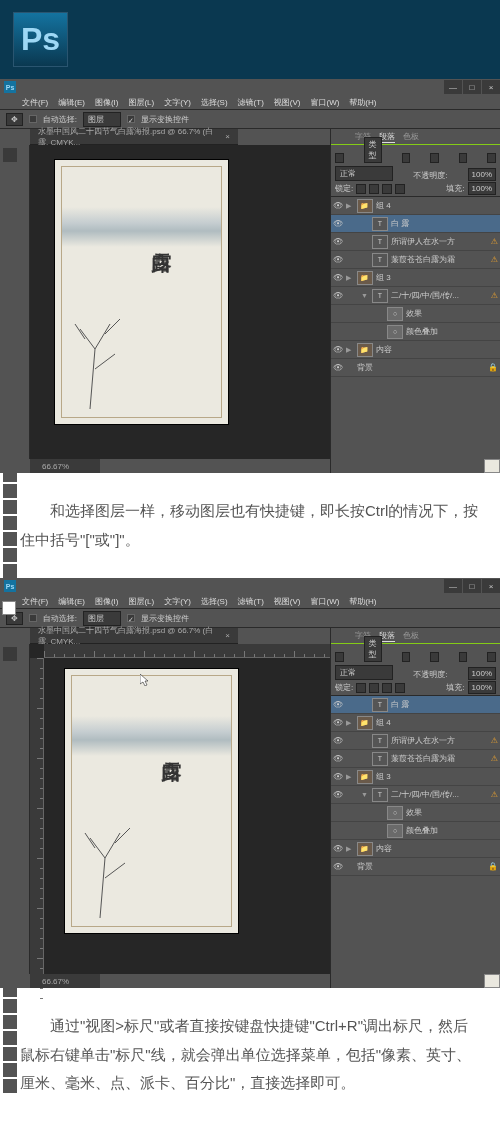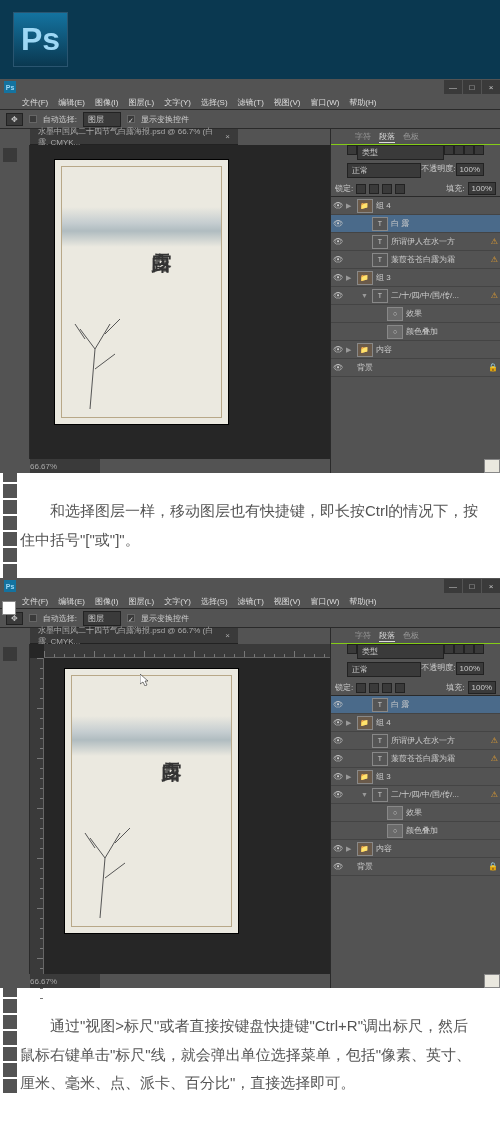--- a/index.html
+++ b/index.html
@@ -26,35 +26,35 @@
 .tool-col{position:absolute;left:0;top:66px;width:30px;bottom:14px;background:#535353;border-right:1px solid #2a2a2a}
 .tool{width:14px;height:14px;margin:1px;background:#535353;display:inline-block}
 .tool.active{background:#3a3a3a}
 .tool-grid{display:flex;flex-wrap:wrap;padding:2px}
 .fg-bg{margin:4px 2px;position:relative;width:24px;height:24px}
 .fg{position:absolute;width:14px;height:14px;background:#fff;border:1px solid #888;z-index:2}
 .bg{position:absolute;width:14px;height:14px;background:#000;border:1px solid #888;right:0;bottom:0}
 .right-panel{position:absolute;right:0;top:50px;width:170px;bottom:0;background:#535353;border-left:1px solid #2a2a2a}
 .panel-tabs{height:16px;display:flex;gap:8px;padding-left:24px;font-size:8px;color:#999;align-items:center;border-bottom:1px solid #84cc16}
 .panel-tabs .active{color:#ddd;border-bottom:1px solid #ddd}
-.panel-row{height:18px;display:flex;align-items:flex-start;padding:0 16px;font-size:8px;color:#ccc;gap:0}
+.panel-row{height:18px;display:flex;align-items:flex-end;padding:0 4px;font-size:8px;color:#ccc;gap:20px}
 .dropdown{background:#3a3a3a;border:1px solid #222;padding:1px 4px;flex:1;font-size:8px}
 .spinner{background:#3a3a3a;border:1px solid #222;padding:1px 3px;font-size:8px}
 .lock-row{height:16px;display:flex;align-items:center;padding:0 4px;font-size:8px;color:#ccc;gap:3px;border-bottom:1px solid #2a2a2a}
 .lock-icon{width:10px;height:10px;background:#3a3a3a;border:1px solid #222}
 .layer{height:18px;display:flex;align-items:center;padding:0 2px;font-size:8px;color:#ccc;gap:3px;border-bottom:1px solid #444}
 .layer.selected{background:#4a6a8a}
 .eye{width:10px;height:10px;color:#ccc;font-size:8px;text-align:center}
 .layer-icon{width:16px;height:14px;background:#6a6a6a;border:1px solid #888;display:flex;align-items:center;justify-content:center;font-size:7px}
 .layer-icon.text{background:#555}
 .layer-icon.folder{background:#6a5a4a}
 .layer-icon.bg{background:#eae8df}
 .indent{width:12px}
 .expand{width:8px;color:#999;font-size:7px}
-.status-bar{position:absolute;bottom:0;left:30px;height:14px;background:#3a3a3a;font-size:8px;color:#aaa;padding:0 0;display:flex;align-items:center;width:70px}
+.status-bar{position:absolute;bottom:0;left:30px;height:14px;background:#3a3a3a;font-size:8px;color:#aaa;padding:0 12px;display:flex;align-items:center;width:70px}
 .ruler-h{position:absolute;top:0;left:14px;right:0;height:14px;background:#3a3a3a;border-bottom:1px solid #666}
 .ruler-v{position:absolute;top:14px;left:0;width:14px;bottom:0;background:#3a3a3a;border-right:1px solid #666}
 .tick{position:absolute;background:#777}
 .article{padding:24px 20px;font-size:15px;color:#555;line-height:1.9}
 .article h3{font-size:19px;color:#333;margin-bottom:12px}
 .article p{text-indent:2em}
 </style>
 </head>
 <body>
 

